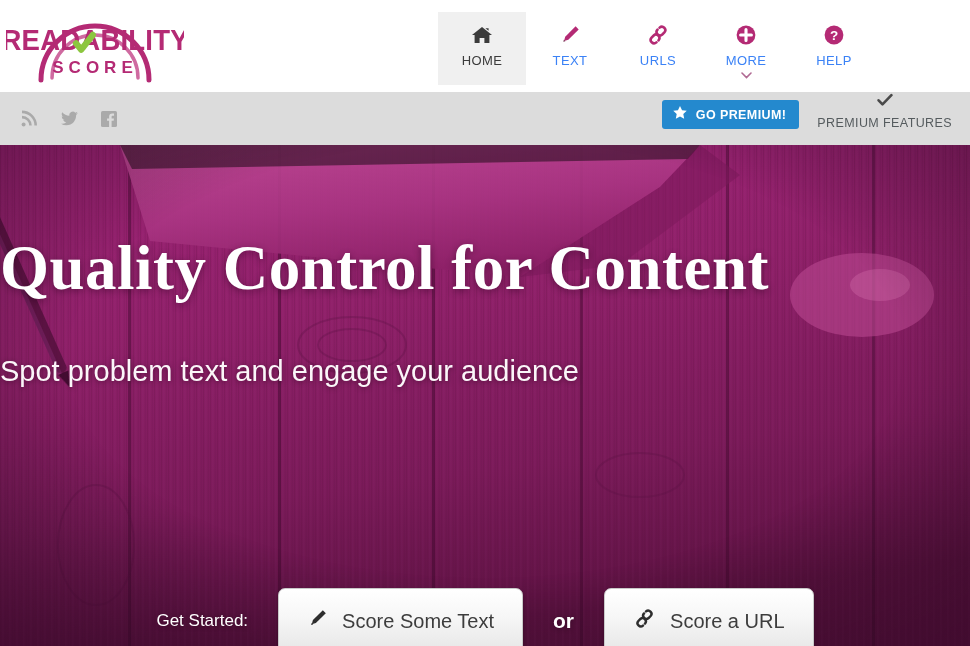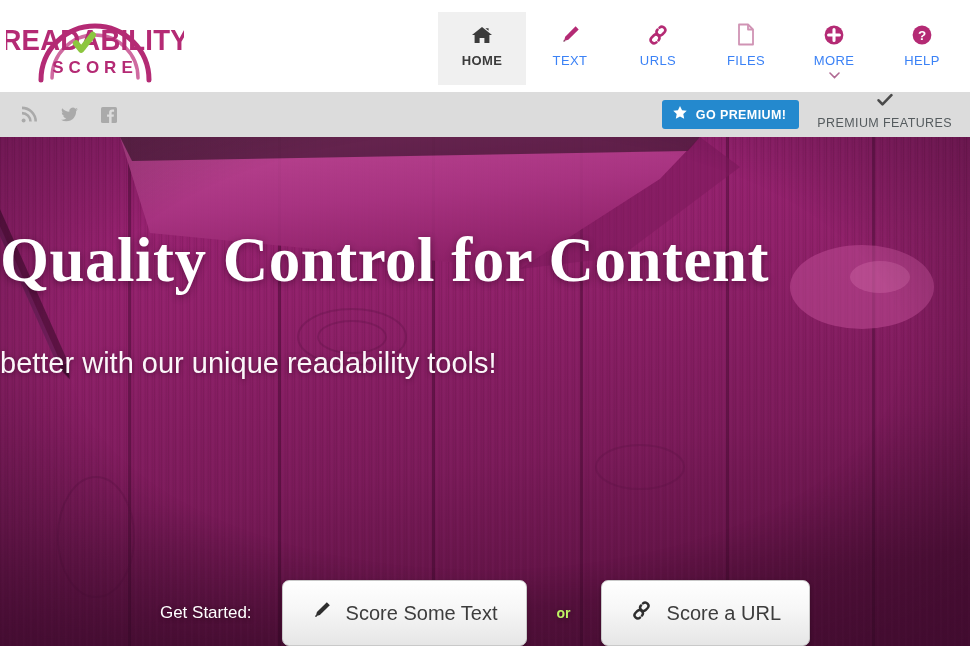--- a/index.html
+++ b/index.html
@@ -34,34 +34,34 @@
     align-items: flex-start;
   }
   .navitem {
     width: 88px;
     padding: 10px 0 8px;
     text-align: center;
     text-decoration: none;
     display: block;
     position: relative;
   }
-  .navitem.active { background: #f0f0f0; padding-bottom: 16px; font-weight: bold; }
+  .navitem.active { background: #f0f0f0; padding-bottom: 16px; }
   .navicon { display: block; height: 24px; line-height: 24px; margin-bottom: 5px; }
   .navicon svg { display: inline-block; vertical-align: middle; }
   .navlabel {
     font-size: 13px;
     letter-spacing: .4px;
     color: #3b82f6;
   }
   .navitem.active .navlabel { color: #3b3b3b; }
   .navchev { display:block; margin-top:1px; height:8px; line-height:8px; }
 
   
   .subbar {
-    height: 45px;
+    height: 53px;
     background: #dcdcdc;
     display: flex;
     align-items: center;
     position: relative;
   }
   .social { display:flex; align-items:center; gap: 22px; margin-left: 20px; }
   .social-ico { width:18px; height:18px; display:block; opacity:.62; }
   .subright {
     position: absolute; right: 0; top: 0; height: 45px;
     display: flex; align-items: center; gap: 0;
@@ -149,22 +149,22 @@
     border-radius: 7px;
     background: linear-gradient(#ffffff 0%, #f7f7f7 42%, #e6e6e6 100%);
     color: #3d3d3d;
     font-size: 20px;
     cursor: pointer;
     box-shadow: 0 2px 4px rgba(0,0,0,.28);
     font-family: Liberation Sans, sans-serif;
     white-space: nowrap;
   }
   .cta-or {
-    color: #bef264;
-    font-size: 14px;
+    color: #ffffff;
+    font-size: 21px;
     font-weight: bold;
     margin: 0 22px;
     text-shadow: 0 1px 4px rgba(40,0,28,.5);
   }
 </style>
 </head>
 <body>
 
 <div class="header">
 
@@ -210,29 +210,20 @@
         <svg width="24" height="22" viewBox="0 0 24 22">
           <g fill="none" stroke="#b42a74" stroke-width="2.6" stroke-linecap="round">
             <path d="M13.6 3.6 a3.4 3.4 0 0 1 4.8 4.8 l-2.1 2.1 a3.4 3.4 0 0 1 -4.8 -4.8"></path>
             <path d="M10.4 18.4 a3.4 3.4 0 0 1 -4.8 -4.8 l2.1 -2.1 a3.4 3.4 0 0 1 4.8 4.8"></path>
           </g>
         </svg>
       </span>
       <span class="navlabel">URLS</span>
     </a>
 
-    <a class="navitem" href="#">
-      <span class="navicon">
-        <svg width="20" height="23" viewBox="0 0 20 23">
-            <path d="M3 1.5 h9 l5 5 v15 h-14 Z" fill="#fff" stroke="#d093b4" stroke-width="1.8" stroke-linejoin="round"></path>
-            <path d="M12 1.5 v5 h5" fill="none" stroke="#d093b4" stroke-width="1.8" stroke-linejoin="round"></path>
-          </svg>
-      </span>
-      <span class="navlabel">FILES</span>
-    </a>
 
     <a class="navitem" href="#">
       <span class="navicon">
         <svg width="22" height="22" viewBox="0 0 22 22">
             <circle cx="11" cy="11" r="9.4" fill="#b42a74"></circle>
             <path d="M11 5.6 v10.8 M5.6 11 h10.8" stroke="#fff" stroke-width="3.1" stroke-linecap="round"></path>
           </svg>
       </span>
       <span class="navlabel">MORE</span>
       <span class="navchev">
@@ -374,21 +365,21 @@
 
       <path d="M-10 572 L40 562 Q130 556 132 612 L132 700 L-10 700 Z" fill="#2e0621" opacity="0.92"></path>
 
       <rect width="970" height="509" fill="url(#vig)"></rect>
     </svg>
   </div>
 
   <div class="hero-inner">
     <h1 class="hero-title">Quality Control for Content</h1>
     <div class="hero-sub">
-      <div>better with our unique readability tools!</div>
+      <div>Spot problem text and engage your audience</div>
     </div>
 
     <div class="cta-row">
       <span class="cta-label">Get Started:</span>
 
       <button class="cta-btn">
         <span>
           <svg width="21" height="21" viewBox="0 0 22 22">
               <path d="M16.6 2.3 l3.1 3.1 -10.4 10.4 -4.3 1.2 1.2 -4.3 Z" fill="#2e2e2e"></path>
               <path d="M4.3 17.8 l2.1 -0.6 -1.5 -1.5 Z" fill="#2e2e2e"></path>

